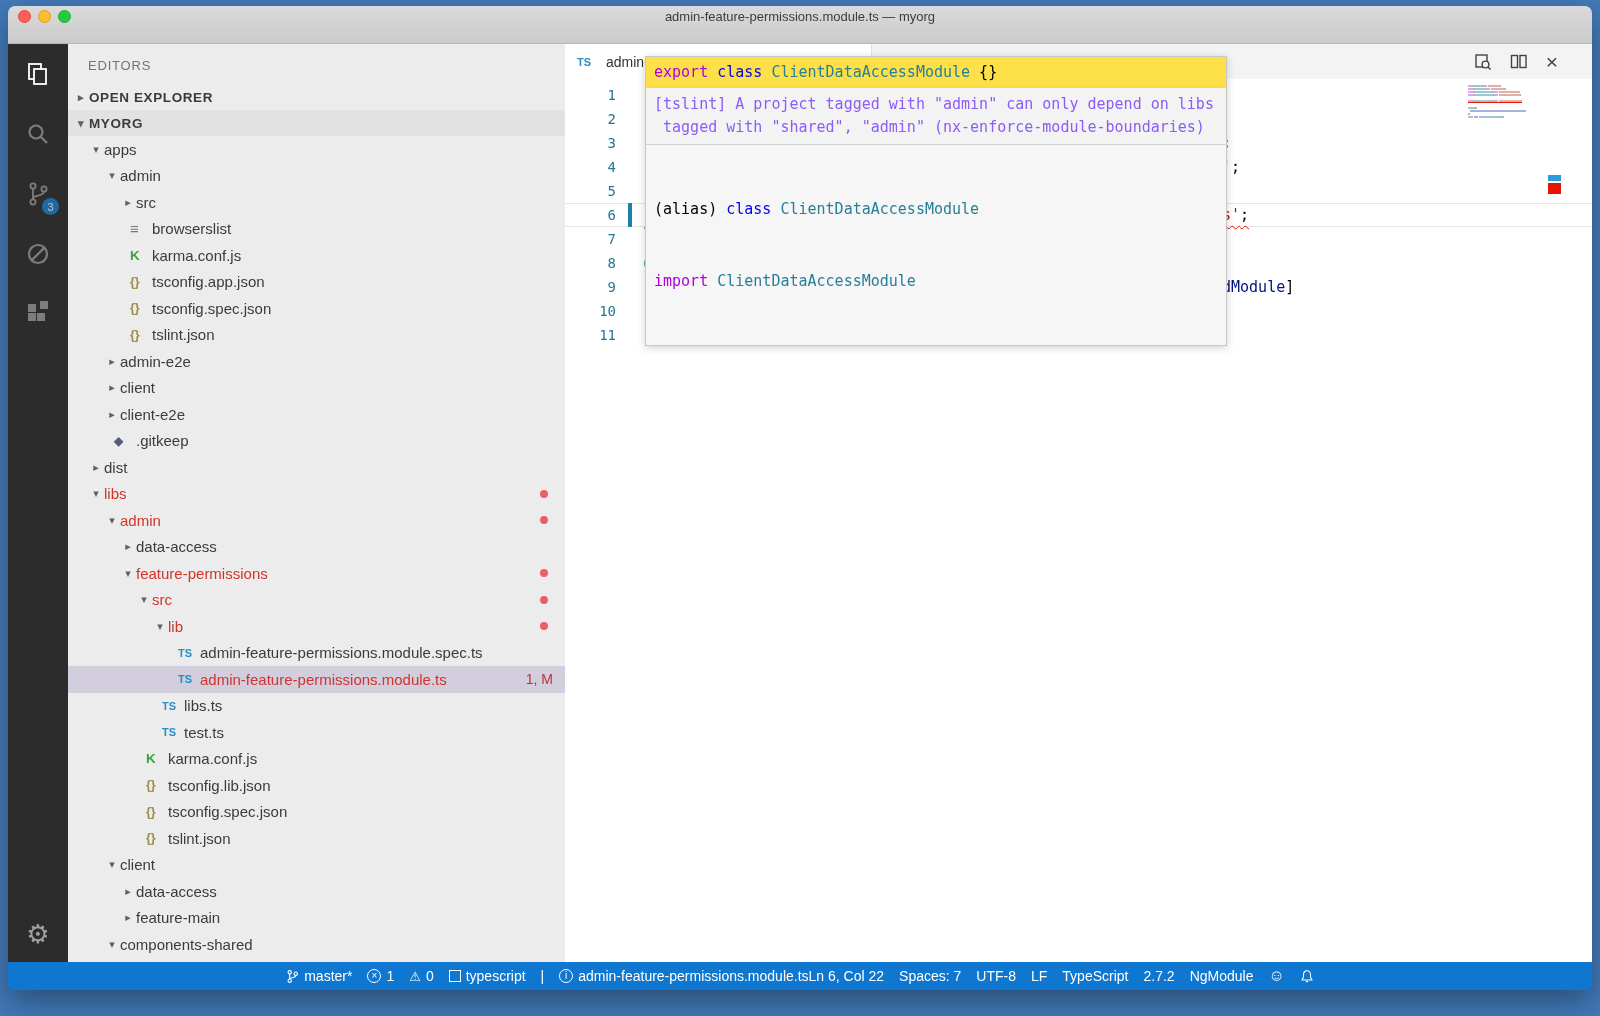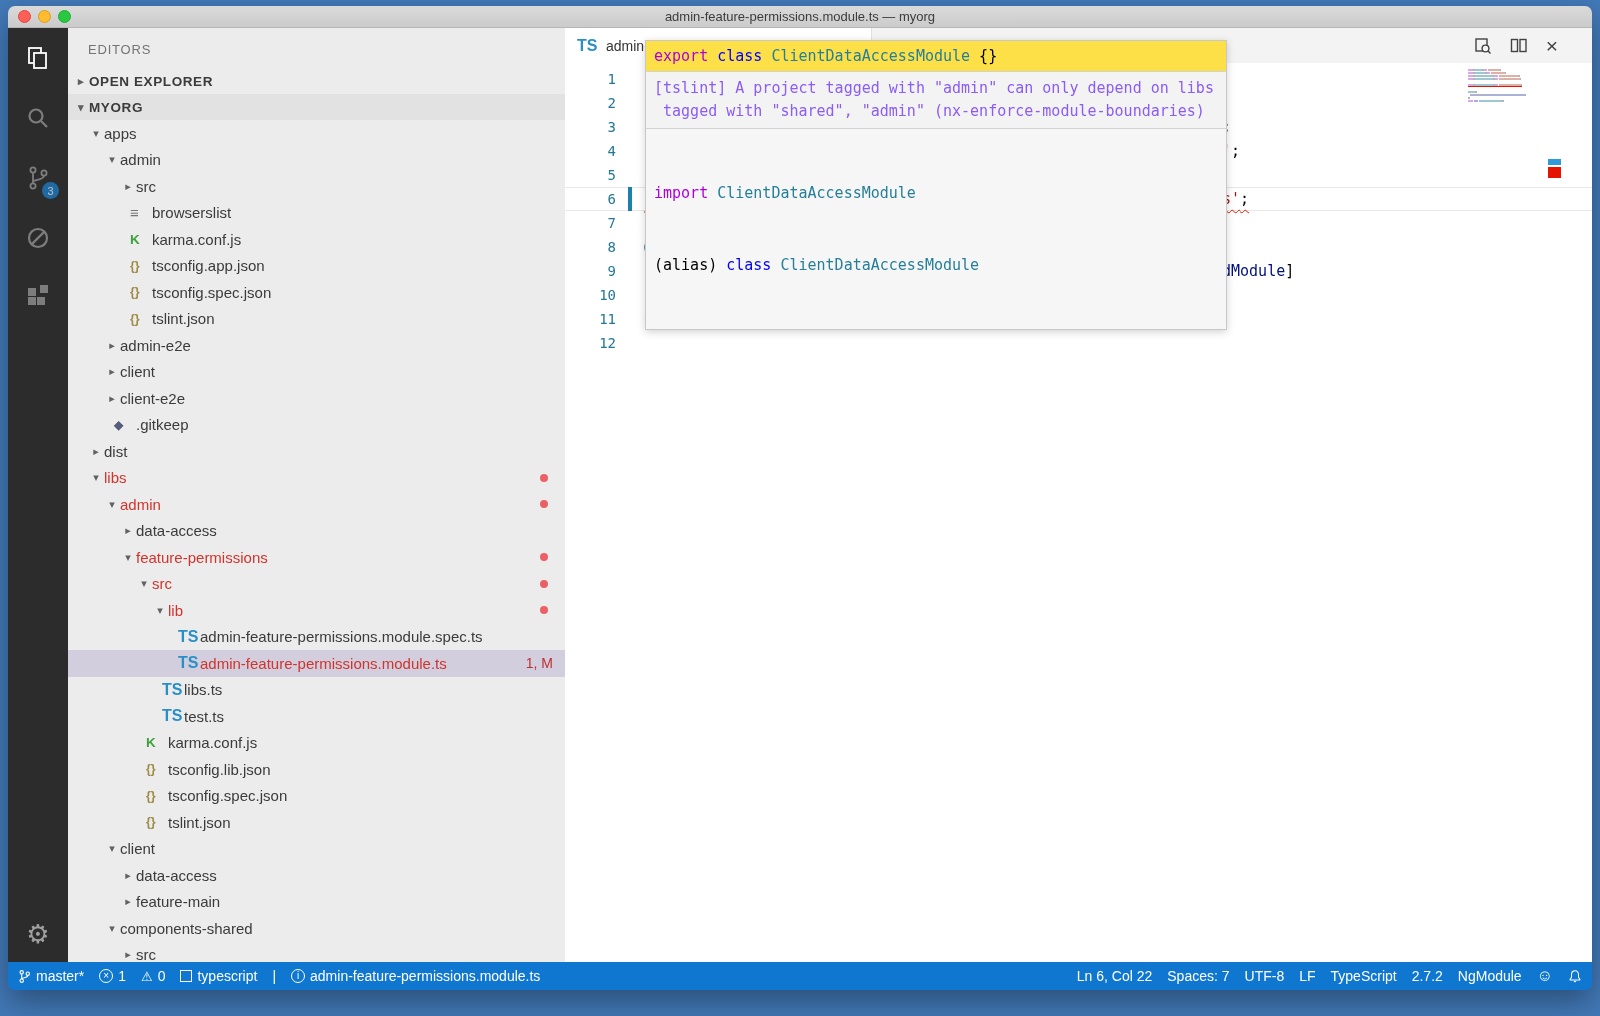--- a/index.html
+++ b/index.html
@@ -1,18 +1,18 @@
 <!DOCTYPE html>
 <html><head>
 <meta charset="utf-8">
 <style>
 *{margin:0;padding:0;box-sizing:border-box}
 html,body{width:1600px;height:1016px;background:#4279b8;font-family:"Liberation Sans",sans-serif;overflow:hidden}
 .window{position:absolute;left:8px;top:6px;width:1584px;height:984px;display:flex;flex-direction:column;border-radius:7px;overflow:hidden;box-shadow:0 12px 30px rgba(0,0,0,.35)}
-.titlebar{height:22px;background:linear-gradient(#dadada,#cbcbcb);position:relative;flex:0 0 auto;border-bottom:1px solid #b6b6b6}
+.titlebar{height:38px;background:linear-gradient(#dadada,#cbcbcb);position:relative;flex:0 0 auto;border-bottom:1px solid #b6b6b6}
 .tl{position:absolute;top:4px;width:13px;height:13px;border-radius:50%}
 .tl-close{left:10px;background:#ff5f57;border:1px solid #e0443e}
 .tl-min{left:30px;background:#febc2e;border:1px solid #d89e24}
 .tl-max{left:50px;background:#28c840;border:1px solid #1faf34}
 .title-text{position:absolute;left:0;right:0;top:0;height:21px;line-height:21px;text-align:center;font-size:13px;color:#3c3c3c;white-space:nowrap}
 .main{flex:1;display:flex;min-height:0}
 
 .activitybar{width:60px;background:#2c2c2c;flex:0 0 auto;position:relative}
 .ab-item{width:60px;height:60px;display:flex;align-items:center;justify-content:center;position:relative;opacity:.7}
 .ab-item.active{opacity:1}
@@ -23,21 +23,21 @@
 .explorer-title{height:40px;padding:14px 0 0 20px;font-size:13px;color:#747474;letter-spacing:.8px}
 .sb-sec{height:26px;display:flex;align-items:center;font-size:13.5px;font-weight:bold;color:#3b3b3b;padding-left:5px;letter-spacing:.6px;flex:0 0 auto}
 .sb-sec.myorg{background:#e2e2e2}
 .twisty{width:16px;flex:0 0 auto;text-align:center;font-size:11px;color:#616161}
 .tree{flex:1;overflow:hidden}
 .tree-row{height:26.5px;display:flex;align-items:center;font-size:15px;color:#3b3b3b;position:relative;white-space:nowrap}
 .tree-row.selected{background:#d2cede}
 .tree-row.red .tlabel{color:#d0342c}
 .f-spacer{width:10px;flex:0 0 auto}
 .ficon{width:22px;flex:0 0 auto;font-weight:bold}
-.ficon-ts{color:#2b8fc7;font-size:16px}
+.ficon-ts{color:#2b8fc7;font-size:11px}
 .ficon-json{color:#9d8c46;font-size:12.5px}
 .ficon-karma{color:#3fa23f;font-size:13.5px}
 .ficon-list{color:#767676;font-size:15px}
 .ficon-git{color:#545b7c;font-size:12px}
 .tdot{position:absolute;right:17px;top:50%;margin-top:-4px;width:8px;height:8px;border-radius:50%;background:#ec5f67}
 .tbadge{position:absolute;right:12px;color:#c13030;font-size:14px}
 
 .editor{flex:1;background:#fff;position:relative;min-width:0}
 .tabbar{height:35px;background:#f3f3f3;display:flex;align-items:stretch;position:relative}
 .tab{display:flex;align-items:center;gap:7px;background:#fff;padding:0 12px;font-size:14px;color:#333;border-right:1px solid #e0e0e0;white-space:nowrap}
@@ -61,21 +61,21 @@
 .hover-sec3{border-top:1px solid #d2d2d2;padding:4px 8px;line-height:24px;white-space:pre;background:#f6f6f6}
 
 .minimap{position:absolute;top:6px;right:60px;width:64px}
 .mini-line{height:2px;margin-bottom:1px;display:flex}
 .mini-line span{height:2px;display:block}
 .mini-line.mini-error{margin-bottom:0}
 .mini-squiggle{height:1px;background:#e51400;margin-bottom:1px}
 .ruler-teal{position:absolute;right:31px;top:96px;width:13px;height:6px;background:#2e9bd8}
 .ruler-red{position:absolute;right:31px;top:104px;width:13px;height:11px;background:#e51400}
 
-.statusbar{height:28px;background:#0f77d0;display:flex;align-items:center;justify-content:space-between;color:#fff;font-size:14px;padding:0 10px;flex:0 0 auto}
+.statusbar{height:28px;background:#0f77d0;display:flex;align-items:center;justify-content:center;color:#fff;font-size:14px;padding:0 10px;flex:0 0 auto}
 .sb-group{display:flex;align-items:center;gap:15px}
 .sb-item{display:flex;align-items:center;gap:5px;white-space:nowrap}
 .cir{display:inline-flex;width:14px;height:14px;border:1px solid #fff;border-radius:50%;align-items:center;justify-content:center;font-size:10px;line-height:1}
 .warn{font-size:13px;line-height:1}
 .sq{display:inline-block;width:12px;height:12px;border:1px solid #fff}
 .smiley{font-size:16px;line-height:1}
 </style>
 </head>
 <body>
 
@@ -331,21 +331,20 @@
             <div class="code-line"><span class="gutter">2</span><span class="lc"><span class="tk-kw">import</span><span class="tk-pl"> { </span><span class="tk-ty">CommonModule</span><span class="tk-pl"> } </span><span class="tk-kw">from</span><span class="tk-pl"> </span><span class="tk-str">'@angular/common'</span><span class="tk-pl">;</span></span></div>
             <div class="code-line"><span class="gutter">3</span><span class="lc"><span class="tk-kw">import</span><span class="tk-pl"> { </span><span class="tk-ty">AdminDataAccessModule</span><span class="tk-pl"> } </span><span class="tk-kw">from</span><span class="tk-pl"> </span><span class="tk-str">'@myorg/admin/data-access'</span><span class="tk-pl">;</span></span></div>
             <div class="code-line"><span class="gutter">4</span><span class="lc"><span class="tk-kw">import</span><span class="tk-pl"> { </span><span class="tk-ty">ComponentsSharedModule</span><span class="tk-pl"> } </span><span class="tk-kw">from</span><span class="tk-pl"> </span><span class="tk-str">'@myorg/components-shared'</span><span class="tk-pl">;</span></span></div>
             <div class="code-line"><span class="gutter">5</span><span class="lc"></span></div>
             <div class="code-line current"><span class="gutter">6</span><span class="git-bar"></span><span class="lc wavy"><span class="tk-kw">import</span><span class="tk-pl"> { </span><span class="tk-ty word-hl">ClientDataAccessModule</span><span class="tk-pl"> } </span><span class="tk-kw">from</span><span class="tk-pl"> </span><span class="tk-str">'@myorg/client/data-access'</span><span class="tk-pl">;</span></span></div>
             <div class="code-line"><span class="gutter">7</span><span class="lc"></span></div>
             <div class="code-line"><span class="gutter">8</span><span class="lc"><span class="tk-dc">@NgModule</span><span class="tk-pl">({</span></span></div>
             <div class="code-line"><span class="gutter">9</span><span class="lc"><span class="tk-pl">  </span><span class="tk-vr">imports</span><span class="tk-pl">: [</span><span class="tk-vr">CommonModule</span><span class="tk-pl">, </span><span class="tk-vr">AdminDataAccessModule</span><span class="tk-pl">, </span><span class="tk-vr">ComponentsSharedModule</span><span class="tk-pl">]</span></span></div>
             <div class="code-line"><span class="gutter">10</span><span class="lc"><span class="tk-pl">})</span></span></div>
             <div class="code-line"><span class="gutter">11</span><span class="lc"><span class="tk-kw">export</span><span class="tk-pl"> </span><span class="tk-st">class</span><span class="tk-pl"> </span><span class="tk-ty">AdminFeaturePermissionsModule</span><span class="tk-pl"> {}</span></span></div>
-            <div class="code-line"><span class="gutter">12</span><span class="lc"></span></div>
           </div>
         <div class="minimap">
             <div>
               <div class="mini-line">
                 <span style="width: 4.8px; background: rgb(217, 169, 230);"></span>
                 <span style="width: 2.4px; background: rgb(179, 179, 179);"></span>
                 <span style="width: 6.4px; background: rgb(159, 198, 212);"></span>
                 <span style="width: 2.4px; background: rgb(179, 179, 179);"></span>
                 <span style="width: 3.2px; background: rgb(217, 169, 230);"></span>
                 <span style="width: 1px; background: transparent;"></span>
@@ -424,22 +423,22 @@
               <div class="mini-line"></div>
             </div>
           </div>
         <div class="ruler-teal"></div>
         <div class="ruler-red"></div>
       </div>
       <div class="hover">
         <div class="hover-sec1"><span class="tk-kw">export</span><span class="tk-pl"> </span><span class="tk-st">class</span><span class="tk-pl"> </span><span class="tk-ty">ClientDataAccessModule</span><span class="tk-pl"> {}</span></div>
         <div class="hover-lint"><div>[tslint] A project tagged with "admin" can only depend on libs</div><div> tagged with "shared", "admin" (nx-enforce-module-boundaries)</div></div>
         <div class="hover-sec3">
+          <div><span class="tk-pl">(alias) </span><span class="tk-st">class</span><span class="tk-pl"> </span><span class="tk-ty">ClientDataAccessModule</span></div>
           <div><span class="tk-kw">import</span><span class="tk-pl"> </span><span class="tk-ty">ClientDataAccessModule</span></div>
-          <div><span class="tk-pl">(alias) </span><span class="tk-st">class</span><span class="tk-pl"> </span><span class="tk-ty">ClientDataAccessModule</span></div>
         </div>
       </div>
     </div>
 
   </div>
 
   <div class="statusbar">
     <div class="sb-group">
         <span class="sb-item">
           <svg width="13" height="15" viewBox="0 0 14 16">

